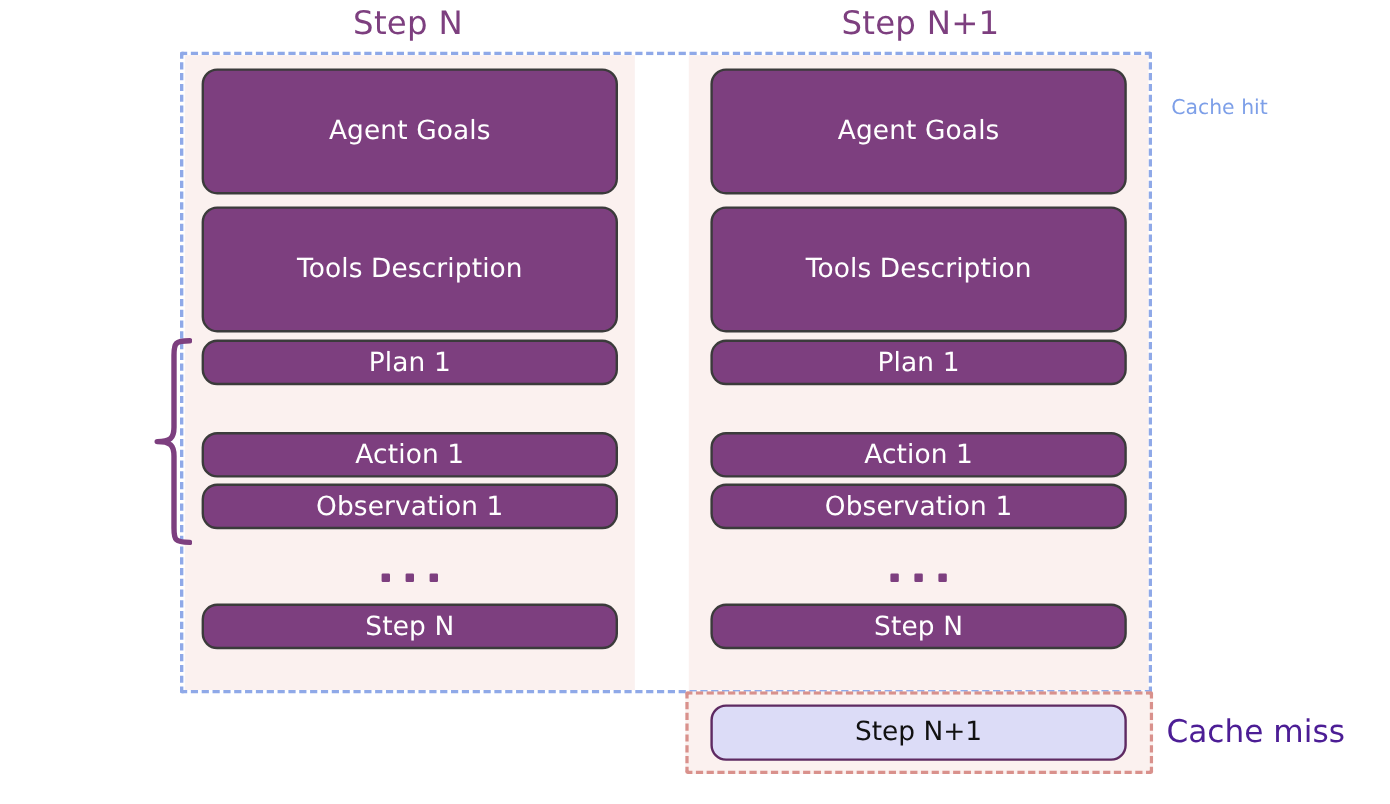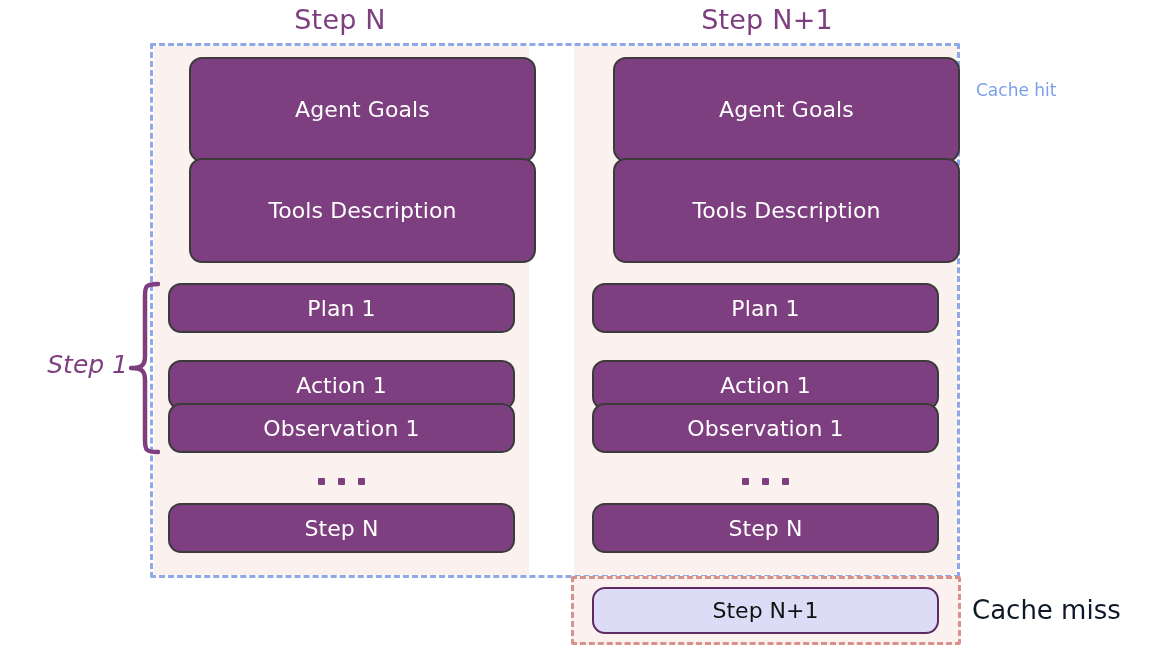--- a/index.html
+++ b/index.html
@@ -58,31 +58,31 @@
     border: 2.5px solid #3b3b3b;
     border-radius: 13px;
     color: #ffffff;
     display: flex;
     align-items: center;
     justify-content: center;
     font-size: 22px;
     letter-spacing: 0.1px;
     white-space: nowrap;
   }
-  .block.tall  { height: 105px; margin-left: 21px; }
-  .block.short { height: 50px; }
+  .block.tall  { height: 105px; }
+  .block.short { height: 38px; }
 
   
   .col-a .block { left: 168px; width: 347px; }
   
   .col-b .block { left: 592px; width: 347px; }
 
   
   .y-goals   { top: 57px; }
-  .y-tools   { top: 158px; }
+  .y-tools   { top: 172px; }
   .y-plan    { top: 283px; }
   .y-action  { top: 360px; }
   .y-obs     { top: 403px; }
   .y-stepn   { top: 503px; }
 
   
   .ellipsis {
     position: absolute;
     top: 469px;
     height: 24px;
@@ -121,21 +121,21 @@
     position: absolute;
     left: 976px; top: 80px;
     font-size: 17px;
     color: #7d9fe8;
     white-space: nowrap;
   }
   #cache-miss-label {
     position: absolute;
     left: 972px; top: 595px;
     font-size: 26px;
-    color: #0f172a;
+    color: #4c1d95;
     white-space: nowrap;
   }
 
   
   #cache-miss-region {
     position: absolute;
     left: 571px; top: 576px;
     width: 390px; height: 69px;
     border: 3.5px dashed #d9918c;
     border-radius: 2px;
@@ -190,21 +190,20 @@
     <div class="block short y-action">Action 1</div>
     <div class="block short y-obs">Observation 1</div>
     <div id="ellipsis-b" class="ellipsis">
       <span class="dot"></span>
       <span class="dot"></span>
       <span class="dot"></span>
     </div>
     <div class="block short y-stepn">Step N</div>
   </div>
 
-  <div id="step1-label">Step 1</div>
   <svg id="step1-brace" viewBox="0 0 32 176">
     <path d="M30 4 C 18 4, 17 6, 17 16 L17 76 C 17 85, 14 88, 3 88 C 14 88, 17 91, 17 100 L17 160 C 17 170, 18 172, 30 172" fill="none" stroke="#7d3f7f" stroke-width="4.5" stroke-linecap="round" stroke-linejoin="round"></path>
   </svg>
 
   <div id="cache-hit-label">Cache hit</div>
 
   <div id="cache-miss-region"></div>
   <div id="block-step-n1-new">Step N+1</div>
   <div id="cache-miss-label">Cache miss</div>
 

